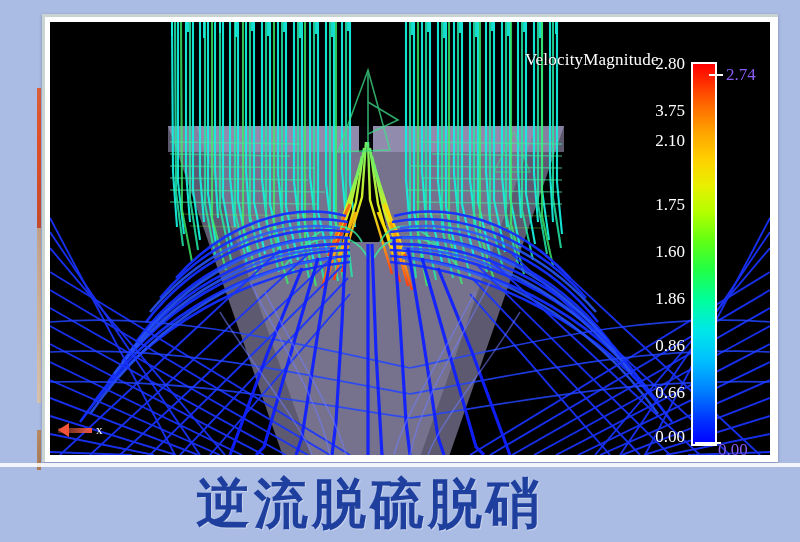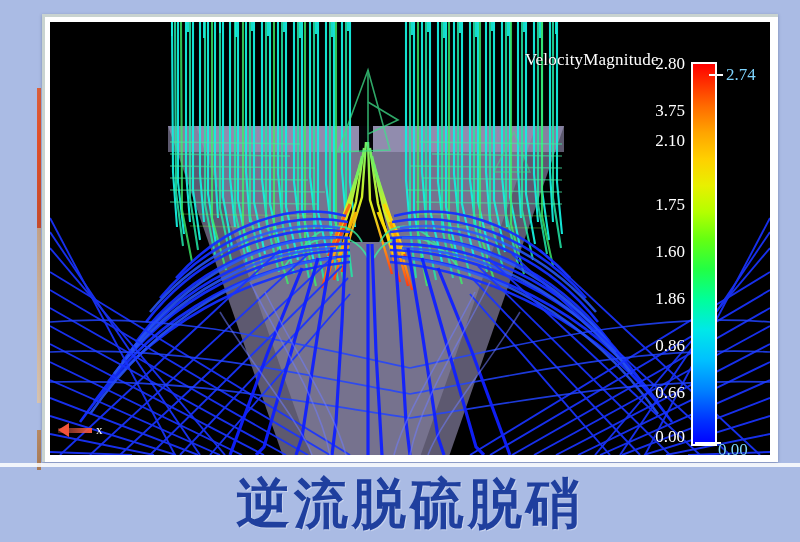--- a/index.html
+++ b/index.html
@@ -81,21 +81,21 @@
     position:absolute;left:475px;top:28px;width:190px;
     color:#ffffff;font-size:17px;letter-spacing:.2px;white-space:nowrap;
     text-shadow:0 0 2px #000;
   }
   .sb-tick{
     position:absolute;right:0;width:60px;text-align:right;
     color:#ffffff;font-size:17px;text-shadow:0 0 2px #000;
   }
   .sb-ticks{position:absolute;left:560px;top:0;width:75px;height:433px;}
   .sb-annot{
-    position:absolute;color:#7dd3fc;font-size:17px;white-space:nowrap;
+    position:absolute;color:#8b5cf6;font-size:17px;white-space:nowrap;
     text-shadow:0 0 2px #000;
   }
   .sb-marker{
     position:absolute;left:659px;width:14px;height:0;
     border-top:2px solid #ffffff;
   }
 
   
   .axes-widget{position:absolute;left:8px;top:390px;width:60px;height:40px;}
   .axes-arrow{
@@ -113,21 +113,20 @@
   }
 
   
   .caption{
     position:absolute;left:0;top:466px;width:740px;height:76px;
     display:flex;align-items:center;justify-content:center;
     color:#1f3f9e;
     font-family:"DejaVu Sans","Liberation Sans",sans-serif;
     font-weight:bold;font-size:54px;letter-spacing:4px;
     text-shadow:1px 1px 0 rgba(255,255,255,.35);
-    padding-left:40px;
   }
   .caption-rule{
     position:absolute;left:0;top:463px;width:800px;height:4px;
     background:#ffffff;opacity:.85;
   }
 </style>
 </head>
 <body>
 
 <div id="root">

